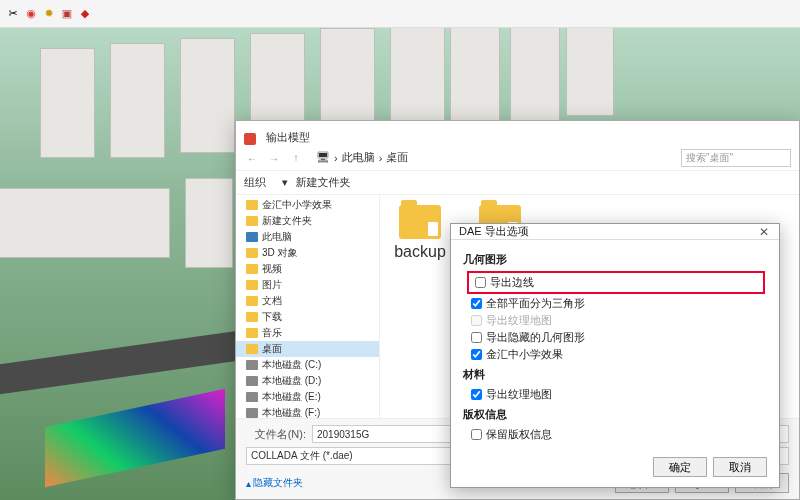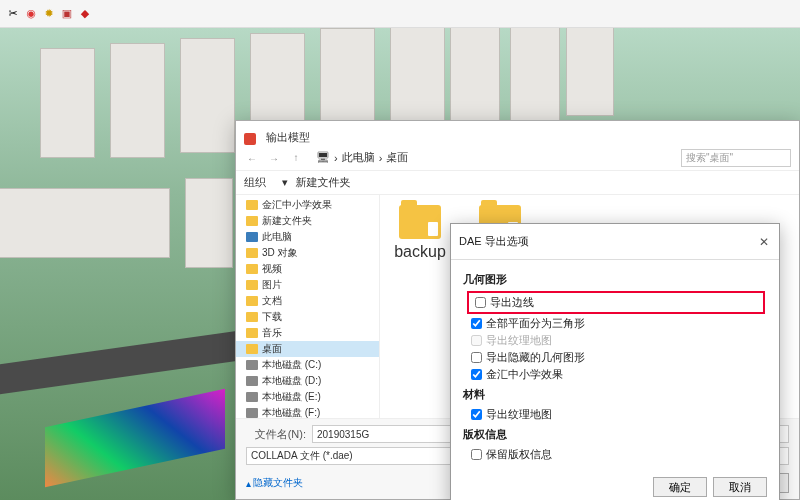--- a/index.html
+++ b/index.html
@@ -41,21 +41,21 @@
 .sd-row { display: flex; align-items: center; gap: 6px; font-size: 11px; }
 .sd-row label { width: 60px; text-align: right; color: #555; }
 .sd-row .field { flex: 1; height: 18px; border: 1px solid #ccc; background: #fff; padding: 0 4px; display: flex; align-items: center; font-size: 10px; }
 .sd-actions { display: flex; justify-content: space-between; align-items: center; padding-top: 4px; }
 .sd-actions .hide { color: #0066cc; font-size: 10px; display: flex; align-items: center; gap: 2px; }
 .sd-actions .btns { display: flex; gap: 6px; }
 .sd-actions button { width: 54px; height: 20px; font-size: 11px; border: 1px solid #aaa; background: #f0f0f0; }
 
 
 .opt-dialog { position: absolute; top: 223px; left: 450px; width: 330px; background: #fff; border: 1px solid #999; box-shadow: 0 4px 18px rgba(0,0,0,0.3); font-size: 11px; color: #222; }
-.opt-title { height: 36px; display: flex; align-items: center; justify-content: space-between; padding: 0 8px; border-bottom: 1px solid #ddd; background: #fff; }
+.opt-title { height: 16px; display: flex; align-items: center; justify-content: space-between; padding: 0 8px; border-bottom: 1px solid #ddd; background: #fff; }
 .opt-title .close { width: 14px; height: 14px; display: flex; align-items: center; justify-content: center; font-size: 12px; color: #555; }
 .opt-body { padding: 8px 14px; }
 .opt-body .section { font-weight: bold; margin: 4px 0 4px -2px; font-size: 11px; }
 .opt-body .cb { display: flex; align-items: center; gap: 4px; height: 17px; padding-left: 6px; font-size: 11px; }
 .opt-body .cb input { width: 11px; height: 11px; margin: 0; }
 .opt-body .cb.disabled { color: #aaa; }
 .opt-body .highlight { border: 2px solid #e03; padding: 1px 0; margin: 1px 0 1px 2px; }
 .opt-actions { display: flex; justify-content: flex-end; gap: 6px; padding: 6px 12px 10px; }
 .opt-actions button { width: 54px; height: 20px; font-size: 11px; border: 1px solid #aaa; background: #f0f0f0; }
 </style>

